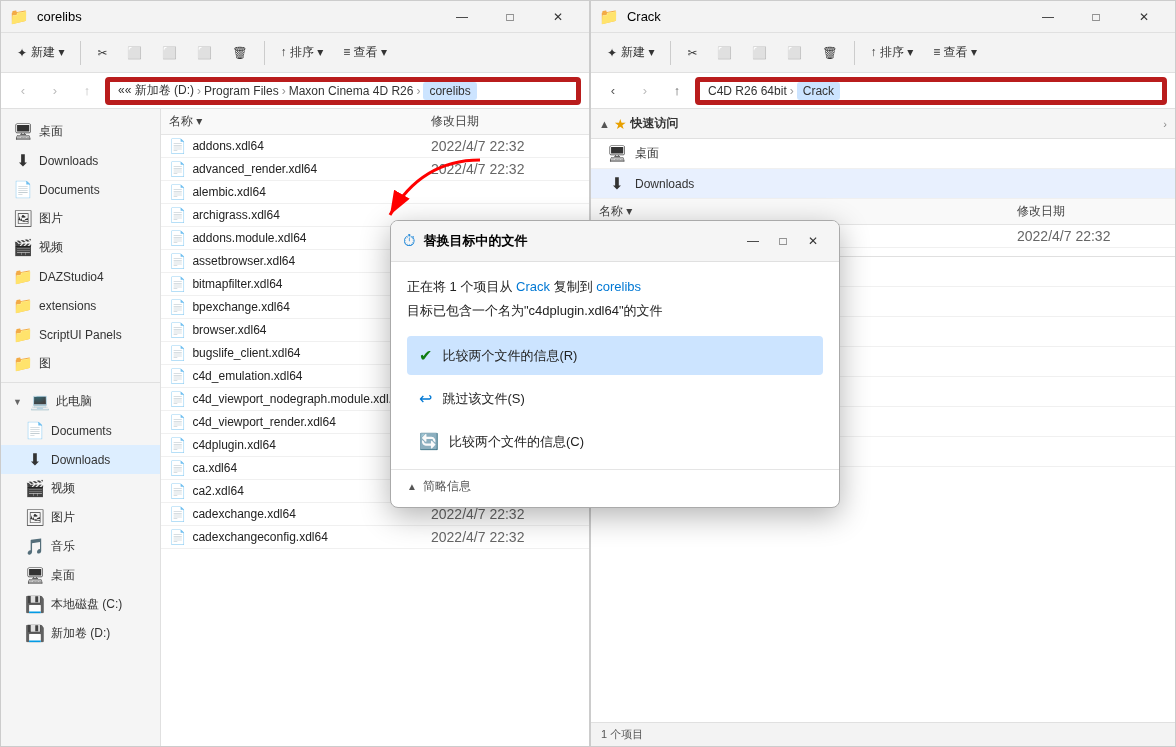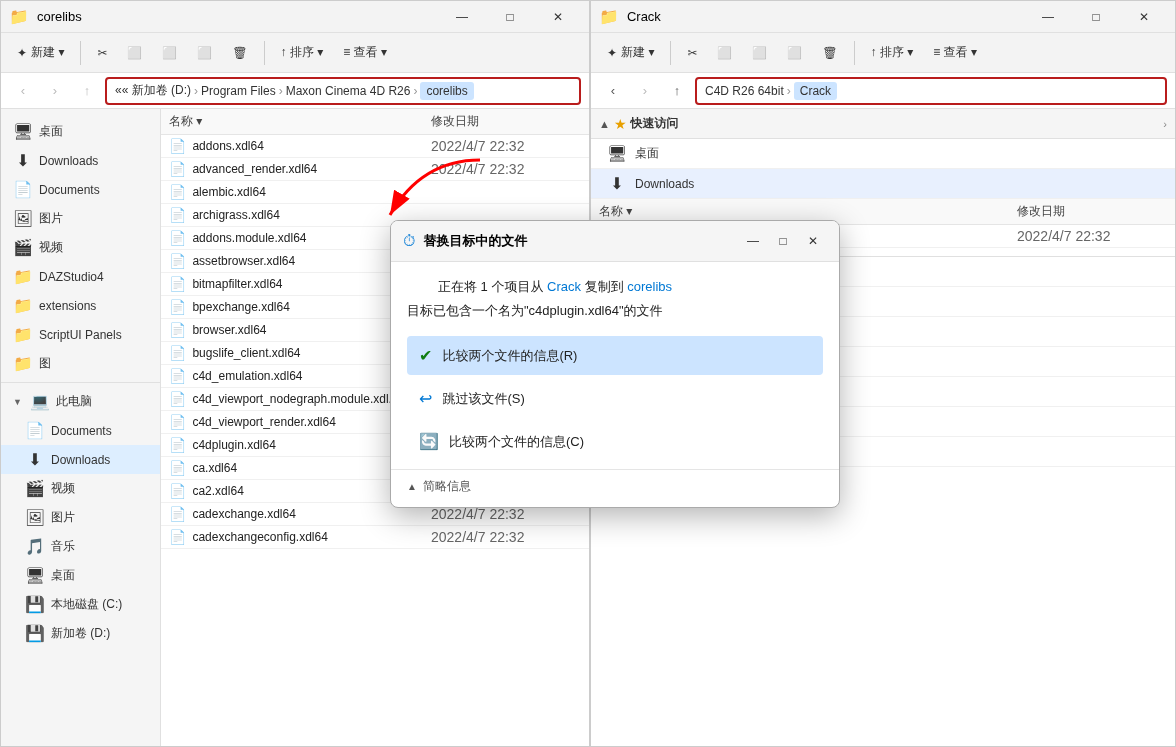--- a/index.html
+++ b/index.html
@@ -78,21 +78,21 @@
       border-radius: 4px; cursor: pointer; color: #555;
       border: none; background: transparent; font-size: 13px;
     }
     .nav-btn.disabled { color: #bbb; cursor: default; }
 
     .breadcrumb {
       flex: 1;
       height: 28px;
       display: flex;
       align-items: center;
-      border: 2px solid #b91c1c;
+      border: 5px solid #b91c1c;
       border-radius: 4px;
       padding: 0 8px;
       gap: 0;
       font-size: 12px;
       color: #333;
       background: #fff;
     }
     .breadcrumb-item { cursor: pointer; }
     .breadcrumb-sep { color: #999; margin: 0 3px; }
     .breadcrumb-item.active {
@@ -224,21 +224,21 @@
     .dialog-title { font-size: 13px; font-weight: 600; flex: 1; }
     .dialog-win-btns { display: flex; gap: 2px; }
     .dialog-win-btn {
       width: 28px; height: 24px;
       display: flex; align-items: center; justify-content: center;
       border: none; background: transparent; cursor: pointer;
       font-size: 12px; color: #333; border-radius: 4px;
     }
 
     .dialog-body { padding: 16px 16px 0 16px; }
-    .dialog-message { font-size: 13px; color: #222; margin-bottom: 6px; margin-left: 31px; }
+    .dialog-message { font-size: 13px; color: #222; margin-bottom: 6px; }
     .dialog-submessage { font-size: 13px; color: #222; margin-bottom: 16px; }
 
     .dialog-option {
       display: flex; align-items: center; gap: 10px;
       padding: 10px 12px;
       border-radius: 4px;
       cursor: pointer;
       margin-bottom: 4px;
     }
     .dialog-option.selected { background: #cce4ff; }
@@ -579,20 +579,23 @@
         <span class="qa-icon">🖥</span>
         <span>桌面</span>
       </div>
       <div class="quick-access-item">
         <span class="qa-icon">💾</span>
         <span>本地磁盘 (C:)</span>
       </div>
     </div>
   </div>
 
+  <div class="status-bar">
+    <span>1 个项目</span>
+  </div>
 </div>
 
 <div class="dialog">
   <div class="dialog-titlebar">
     <span class="info-icon">⏱</span>
     <span class="dialog-title">替换目标中的文件</span>
     <div class="dialog-win-btns">
       <button class="dialog-win-btn">—</button>
       <button class="dialog-win-btn">□</button>
       <button class="dialog-win-btn close">✕</button>

